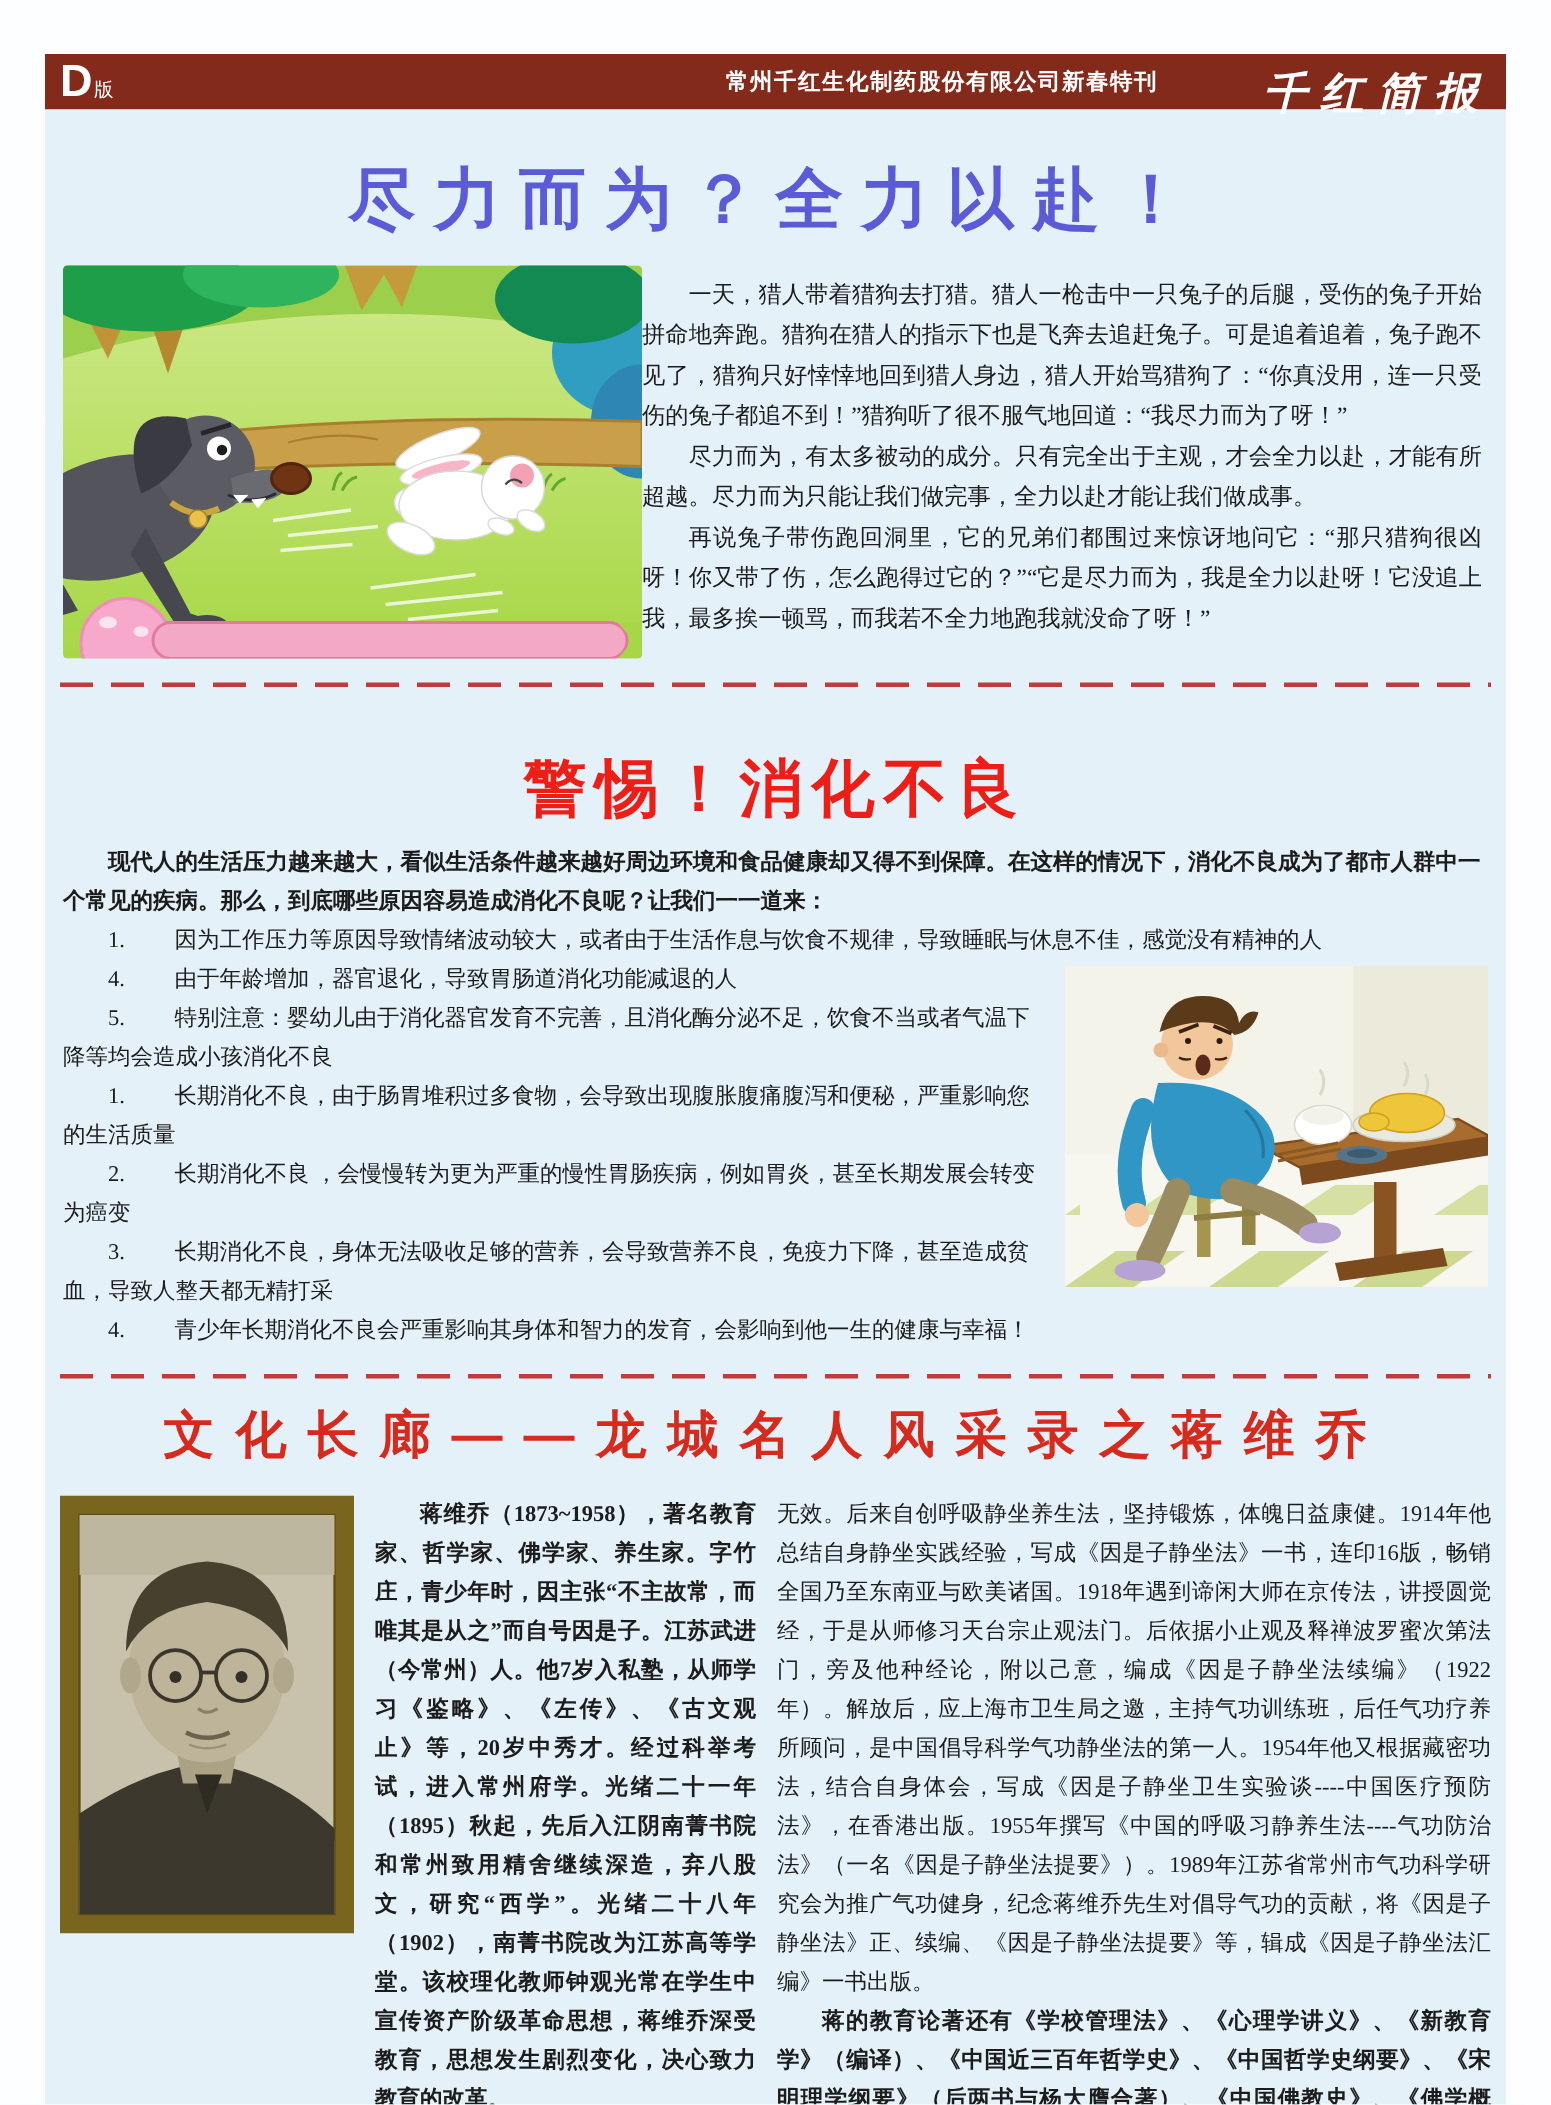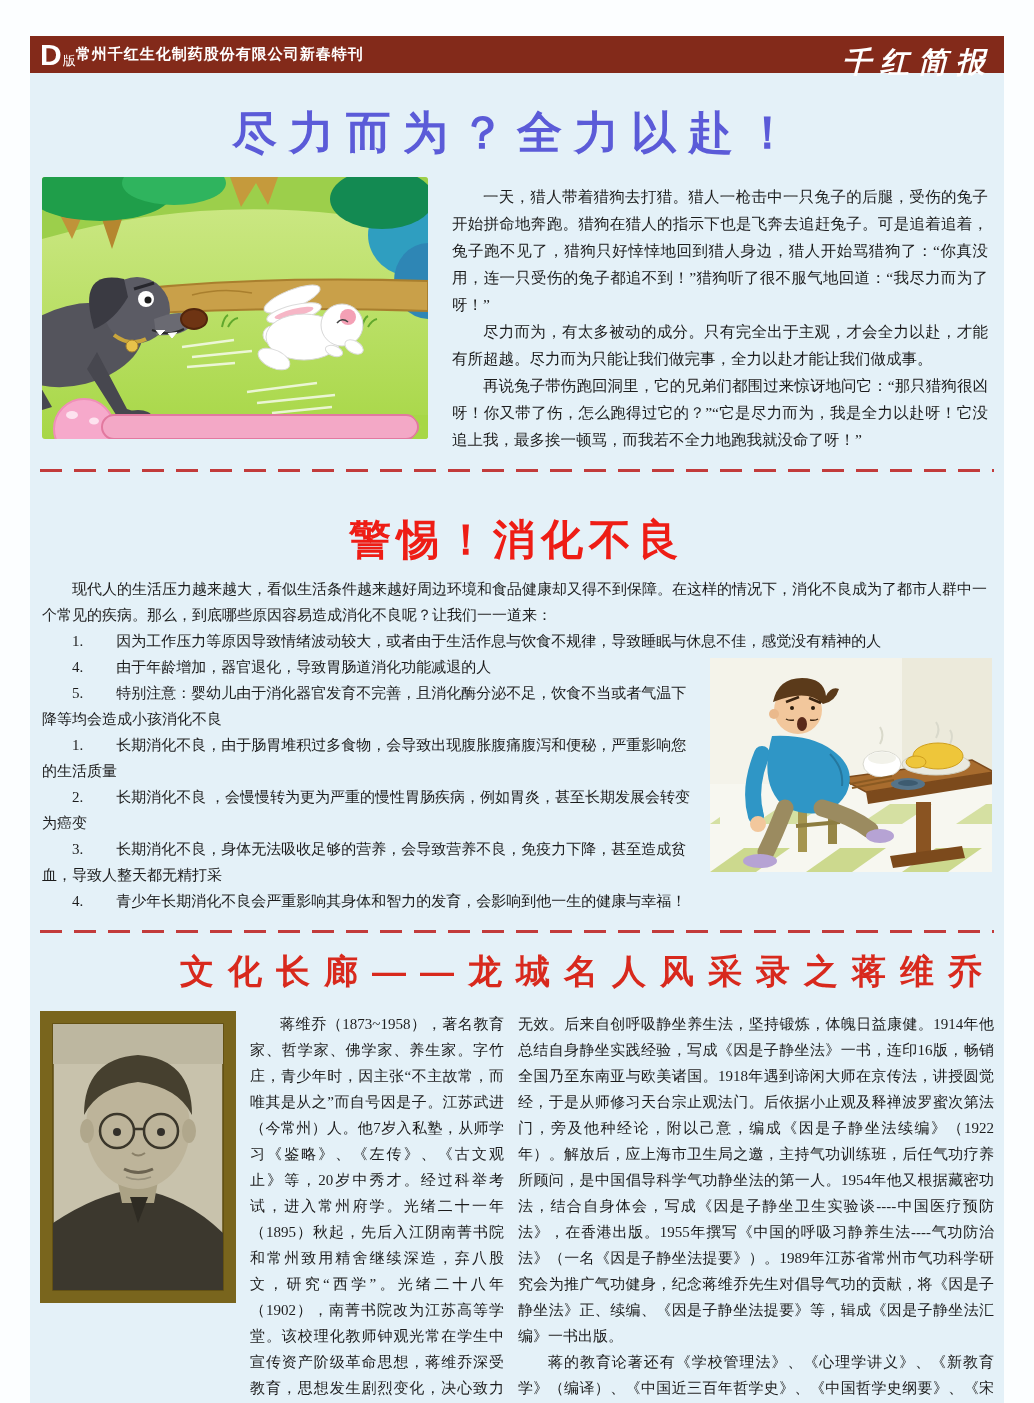--- a/index.html
+++ b/index.html
@@ -19,47 +19,47 @@
   }
   .sheet{position:absolute;left:30px;right:30px;top:36px;bottom:40px;}
   .header{
     height:37px;background:var(--header_bg);color:#fff;
     display:flex;align-items:center;padding:0 10px;
     font-family:"Liberation Sans",sans-serif;
   }
   .edition{display:flex;align-items:baseline;}
   .ed-letter{font-size:30px;font-weight:bold;line-height:1;}
   .ed-suffix{font-size:13px;margin-left:1px;}
-  .header-center{flex:1;text-align:left;font-size:15px;font-weight:bold;padding-right:70px;letter-spacing:1px;}
+  .header-center{flex:1;text-align:right;font-size:15px;font-weight:bold;padding-right:70px;letter-spacing:1px;}
   .masthead{font-family:"DejaVu Serif",serif;font-size:29px;font-weight:bold;font-style:italic;letter-spacing:9px;white-space:nowrap;margin-top:16px;}
   .content{
     background:var(--page_bg);min-height:1270px;padding:0 8px 14px 8px;
   }
   .title1{
     text-align:center;color:var(--title1_color);font-family:"Liberation Sans",sans-serif;
     font-size:45px;font-weight:bold;letter-spacing:12px;line-height:56px;
     padding:32px 0 16px 0;
   }
-  .s1-row{display:flex;gap:24px;padding:0 4px;}
+  .s1-row{display:flex;gap:0;padding:0 4px;}
   .cartoon{flex:none;border-radius:3px;}
   .s1-text{flex:1;font-size:15.5px;line-height:27px;text-align:justify;padding-top:6px;padding-right:4px;}
   .s1-text p{text-indent:2em;}
   .divider{height:3px;margin:16px 2px 10px 2px;
     background:repeating-linear-gradient(90deg,var(--divider_color) 0 22px,transparent 22px 34px);}
   .title2{
     text-align:center;color:var(--title2_color);font-family:"Liberation Sans",sans-serif;
     font-size:42px;font-weight:bold;letter-spacing:6px;line-height:52px;padding:4px 0 10px 0;margin-top:38px;
   }
   .s2-body{font-size:15px;line-height:26px;padding:0 4px;}
-  .indent{text-indent:2em;}
+  .indent{text-indent:2em;font-weight:bold;}
   .li{text-indent:2em;}
   .num{margin-right:2.2em;}
   .man-float{float:right;margin:4px 0 6px 16px;}
   .title3{
-    text-align:right;color:var(--title3_color);font-family:"Liberation Sans",sans-serif;
+    text-align:center;color:var(--title3_color);font-family:"Liberation Sans",sans-serif;
     font-size:34px;font-weight:bold;letter-spacing:14px;line-height:44px;padding:6px 0 18px 0;
   }
   .s3-row{display:flex;gap:14px;padding:0 2px;}
   .portrait{flex:none;}
   .col{font-size:15px;line-height:26px;text-align:justify;}
   .col.mid{width:254px;flex:none;}
   .col.right{flex:1;}
   svg{display:block;}
 </style>
 </head>

